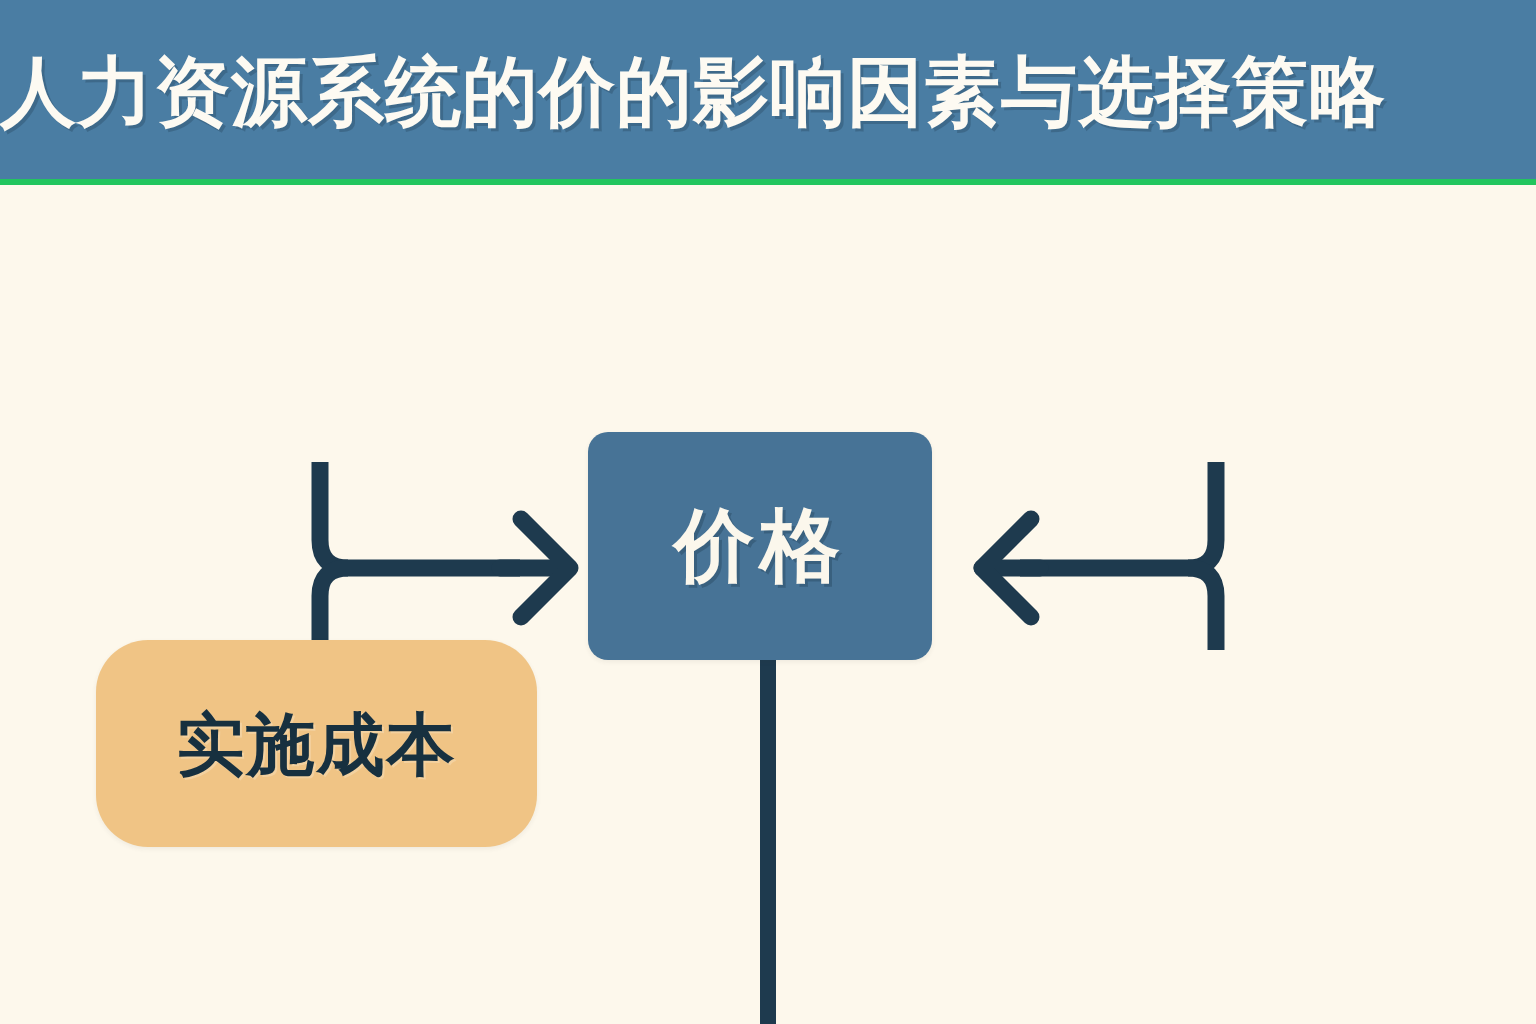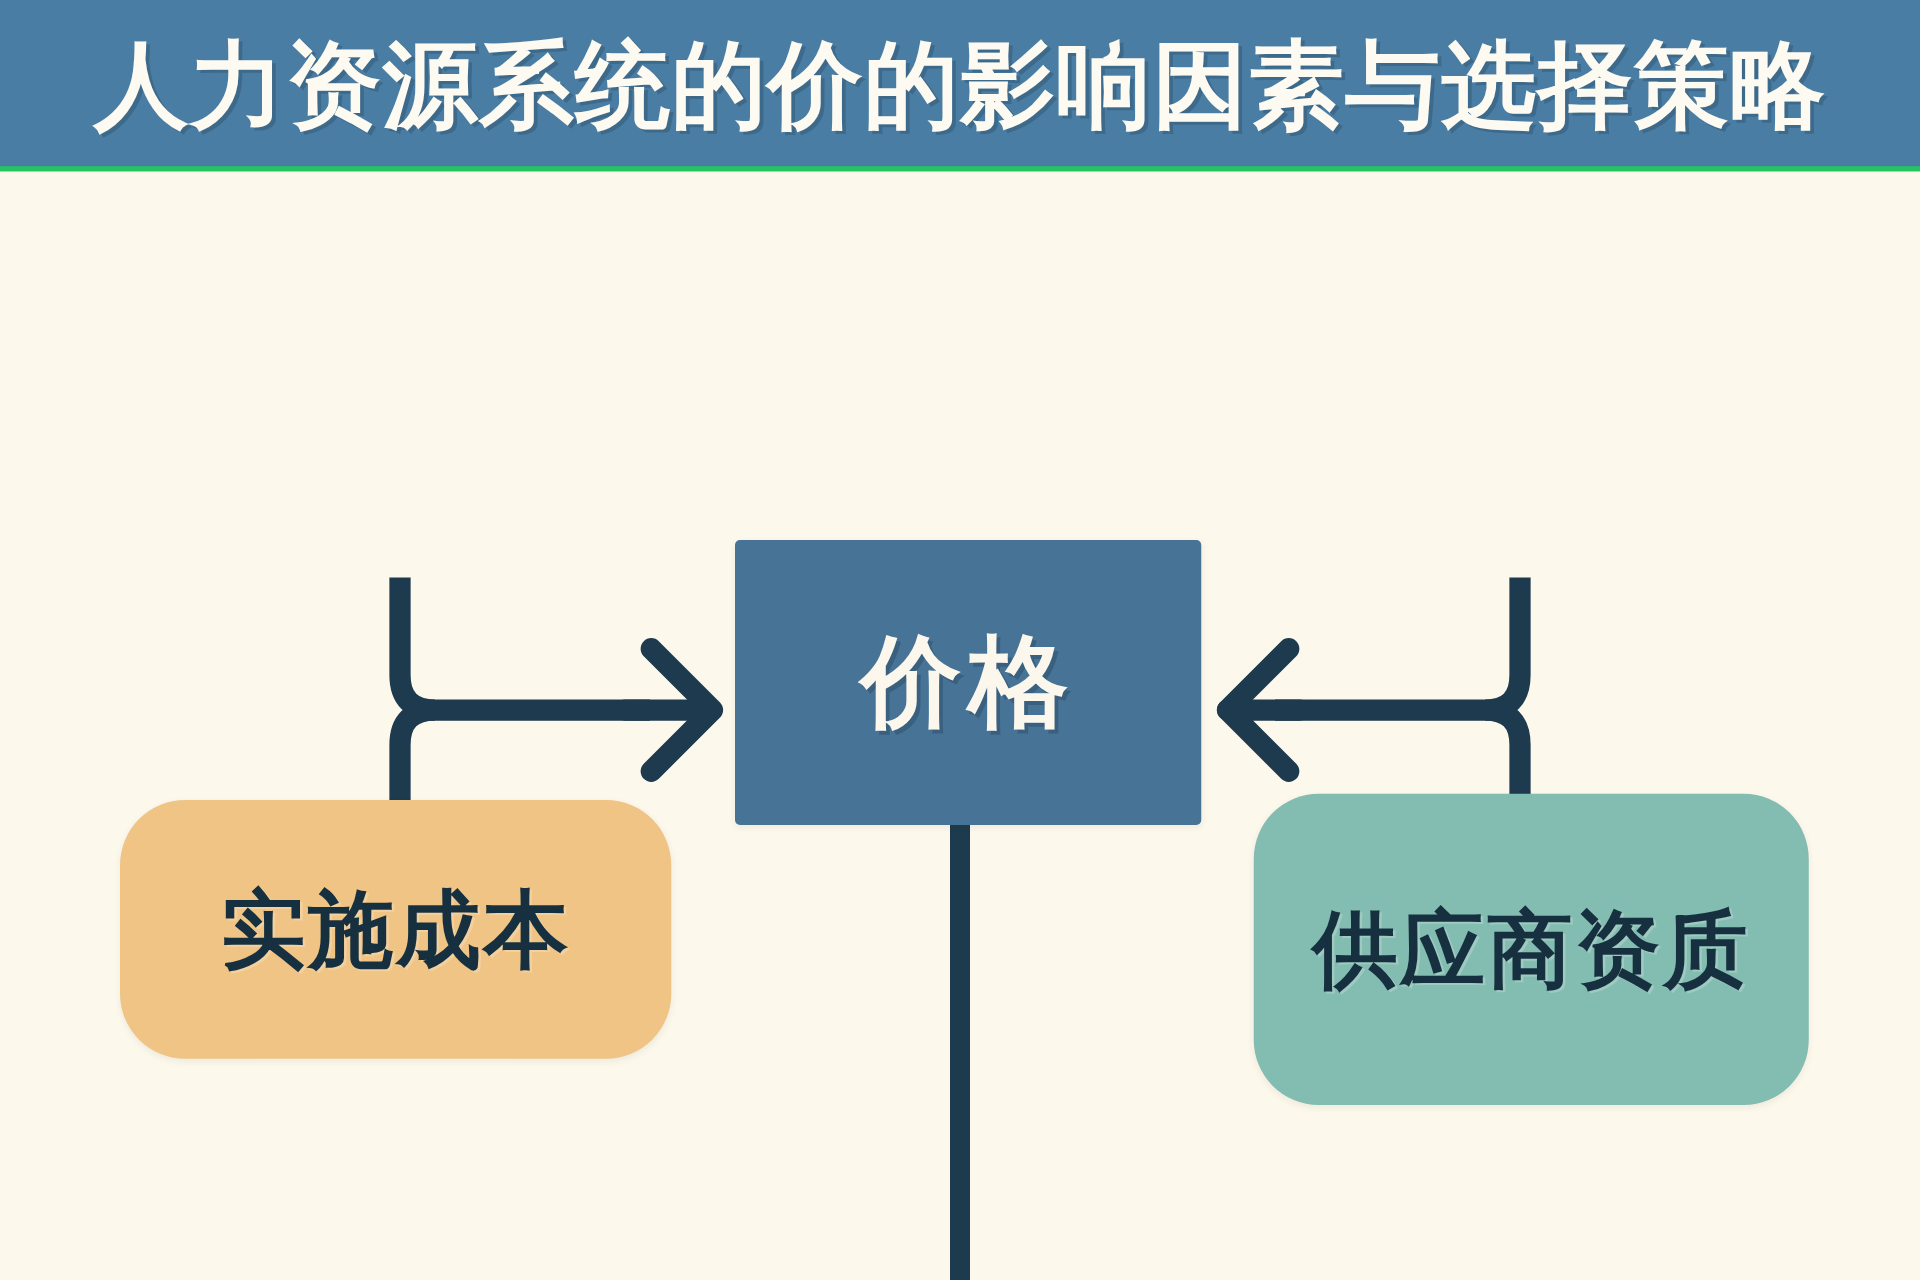--- a/index.html
+++ b/index.html
@@ -15,27 +15,26 @@
     overflow: hidden;
     font-family: "Liberation Sans", "DejaVu Sans", sans-serif;
   }
 
   
   #header-band {
     position: absolute;
     left: 0;
     top: 0;
     width: 1536px;
-    height: 137px;
+    height: 185px;
     background: #4a7da3;
     box-sizing: border-box;
-    border-bottom: 4px solid #22c55e;
+    border-bottom: 6px solid #22c55e;
     display: flex;
     align-items: center;
-    justify-content: center;
   }
   #page-title {
     color: #fdfaf2;
     font-size: 76px;
     font-weight: 700;
     letter-spacing: 1px;
     line-height: 1;
     white-space: nowrap;
     text-shadow: 3px 3px 0 rgba(30,55,75,0.28);
     transform: translateY(2px);
@@ -81,23 +80,23 @@
   }
   #node-userscale {
     left: 996px; top: 242px;  width: 448px;  height: 231px;
     background: #82b3d5;
   }
   #node-vendor {
     left: 1003px; top: 635px; width: 444px;  height: 249px;
     background: #83bcb0;
   }
   #node-price {
-    left: 588px; top: 432px;  width: 373px;  height: 228px;
+    left: 588px; top: 432px;  width: 344px;  height: 228px;
     background: #477396;
-    border-radius: 4px;
+    border-radius: 20px;
   }
   #node-price .node-label {
     color: #fbf7ec;
     font-size: 80px;
     letter-spacing: 6px;
     text-shadow: 3px 3px 0 rgba(20,45,65,0.28);
   }
 </style>
 </head>
 <body>
@@ -128,21 +127,18 @@
       <path d="M768 650 L768 1024" fill="none" stroke="#1e3a4e" stroke-width="16" stroke-linecap="butt"></path>
     </g>
   </svg>
 
 
   <div class="node" id="node-cost">
     <span class="node-label">实施成本</span>
   </div>
 
 
-  <div class="node" id="node-vendor">
-    <span class="node-label">供应商资质</span>
-  </div>
 
   <div class="node" id="node-price">
     <span class="node-label">价格</span>
   </div>
 
 </div>
 
 </body></html>

